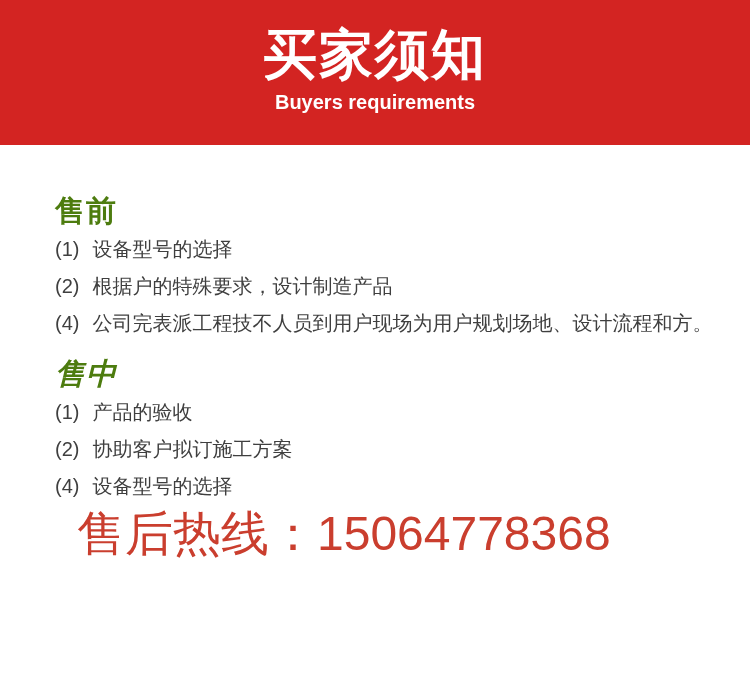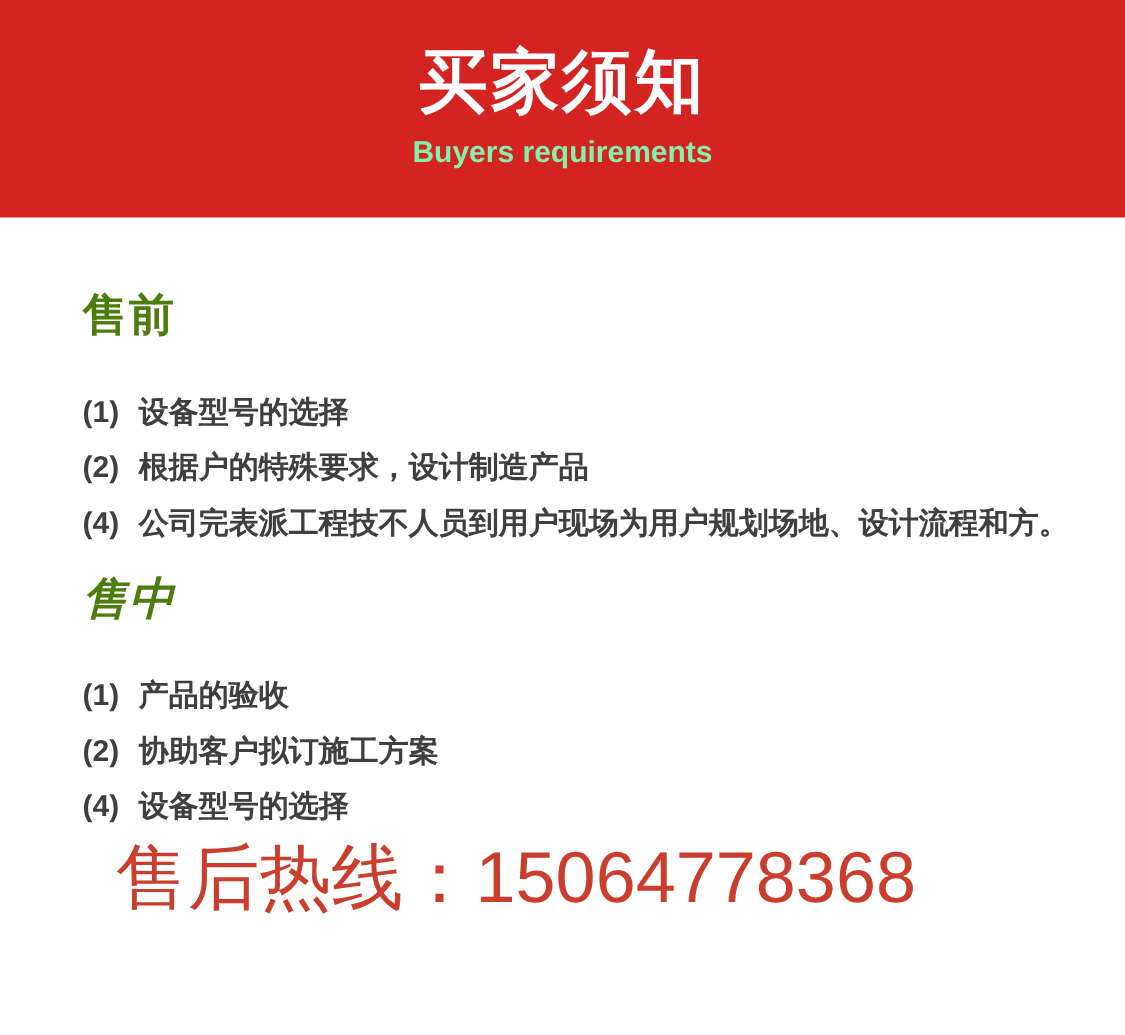--- a/index.html
+++ b/index.html
@@ -17,28 +17,28 @@
     width: 100%;
     height: 145px;
     background: #d32422;
     text-align: center;
     box-sizing: border-box;
     padding-top: 27px;
   }
   .banner-title {
     margin: 0;
     color: #ffffff;
-    font-size: 46px;
+    font-size: 54px;
     line-height: 54px;
     font-weight: bold;
     letter-spacing: 2px;
   }
   .banner-subtitle {
     margin-top: 11px;
-    color: #86efac;
+    color: #ffffff;
     font-size: 20px;
     line-height: 20px;
     font-weight: bold;
   }
 
   
   .content {
     box-sizing: border-box;
     padding: 0 40px 0 55px;
   }
@@ -48,23 +48,22 @@
     font-size: 30px;
     line-height: 32px;
     font-weight: bold;
     letter-spacing: 1px;
   }
   .section-heading.first { margin-top: 50px; }
   .section-heading.second { margin-top: 16px; font-style: italic; }
 
   .item-list {
     list-style: none;
-    margin: 30px 0 0 0;
+    margin: 4px 0 0 0;
     padding: 0;
-    font-weight: bold;
   }
   .list-item {
     color: #3f3f3f;
     font-size: 20px;
     line-height: 37px;
     white-space: nowrap;
   }
   .item-num { margin-right: 13px; }
 
   

